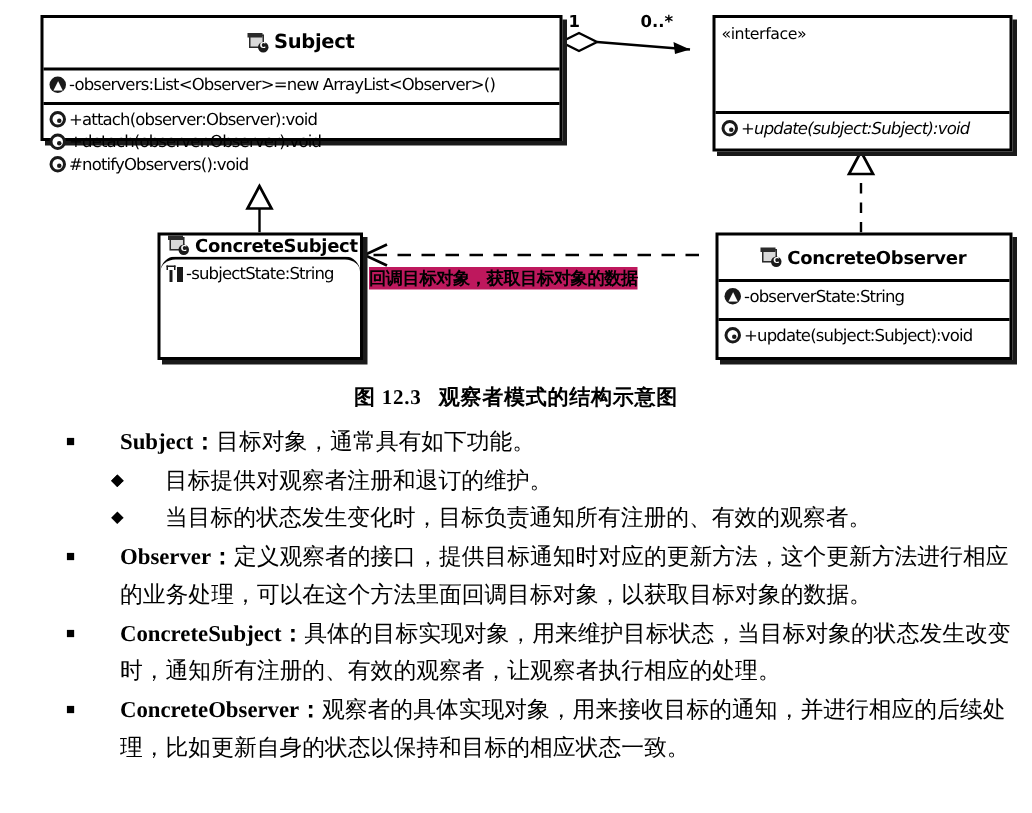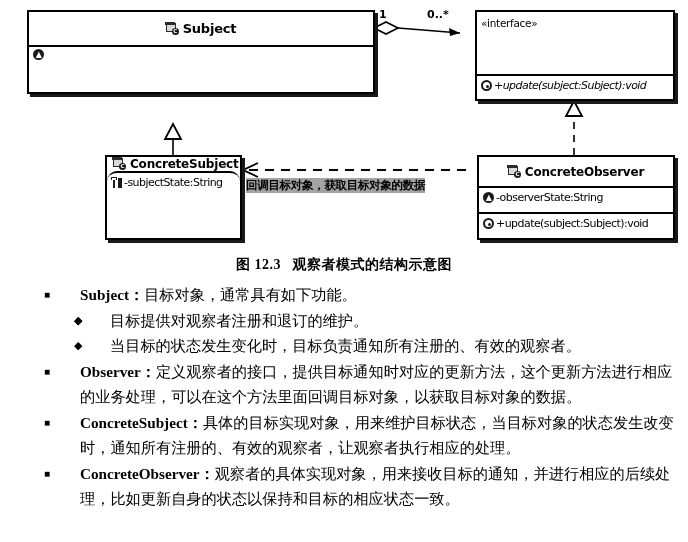--- a/index.html
+++ b/index.html
@@ -204,21 +204,21 @@
     white-space: nowrap;
   }
   .callback-label {
     position: absolute;
     font-family: "DejaVu Sans", sans-serif;
     font-size: 11.5px;
     font-weight: bold;
     letter-spacing: -0.3px;
     white-space: nowrap;
     z-index: 7;
-    background: #a3a3a3;
+    background: #be185d;
   }
 
   
   #caption {
     position: absolute;
     left: 0;
     top: 256px;
     width: 688px;
     text-align: center;
     font-family: "Liberation Serif", serif;
@@ -299,20 +299,35 @@
         <span class="ic ic-class">
             <i></i>
             <b>C</b>
           </span>
         <span>Subject</span>
       </div>
     </div>
     <div class="uml-compartment" style="height:23px;">
       <div class="member">
         <span class="ic ic-field">▲</span>
+        <span>-observers:List&lt;Observer&gt;=new ArrayList&lt;Observer&gt;()</span>
+      </div>
+    </div>
+    <div class="uml-compartment" style="height:57px;">
+      <div class="member">
+        <span class="ic ic-method"></span>
+        <span>+attach(observer:Observer):void</span>
+      </div>
+      <div class="member">
+        <span class="ic ic-method"></span>
+        <span>+detach(observer:Observer):void</span>
+      </div>
+      <div class="member">
+        <span class="ic ic-method"></span>
+        <span>#notifyObservers():void</span>
       </div>
     </div>
   </div>
 
   <div class="uml-box" style="left:475px; top:10px; width:200px; height:91px;">
     <div class="uml-compartment" style="height:62px; padding-top:5px;">
       <div class="stereotype">«interface»</div>
     </div>
     <div class="uml-compartment" style="height:25px;">
       <div class="member ital">

